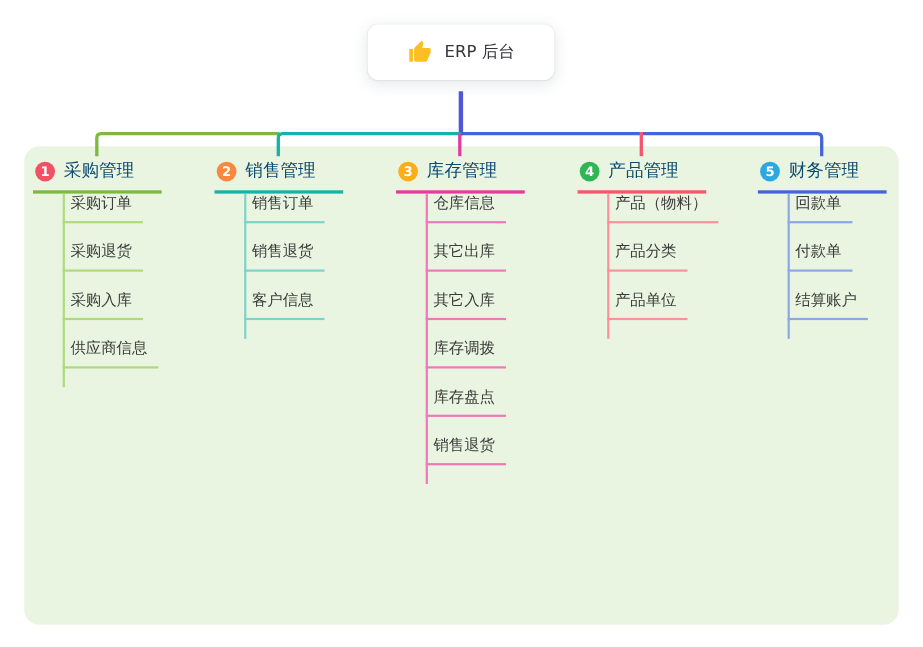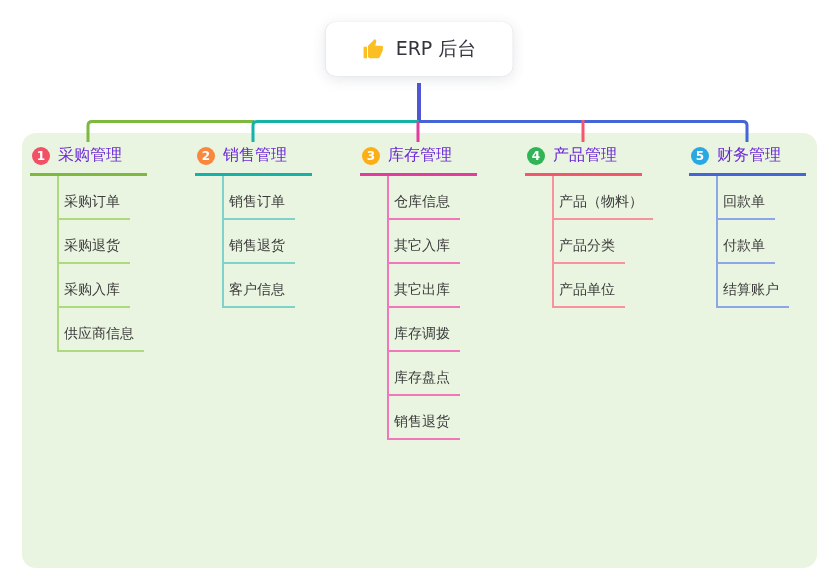--- a/index.html
+++ b/index.html
@@ -10,35 +10,35 @@
   #canvas-bg { position:absolute; left:22px; top:133px; width:795px; height:435px;
     border-radius:14px; }
 
   #connector-svg { position:absolute; left:0; top:0; width:839px; height:588px;
     pointer-events:none; }
 
   #root-node { position:absolute; left:419px; top:22px; transform:translateX(-50%);
     background:#fff; border-radius:10px; padding:14px 36px;
     box-shadow:0 3px 14px rgba(60,70,90,.14), 0 0 1px rgba(60,70,90,.12);
     display:flex; align-items:center; gap:11px; }
-  #root-node .root-title { font-size:19px; font-weight:500; color:#34343c; white-space:nowrap; }
+  #root-node .root-title { font-size:15px; font-weight:500; color:#34343c; white-space:nowrap; }
   #root-node svg { display:block; }
 
   .branch { position:absolute; top:145px; }
   .branch-title { display:flex; align-items:center; gap:8px; width:117px;
     padding:0 0 7px 2px; border-bottom:3px solid var(--main); }
-  .branch-title .label { font-size:16px; font-weight:500; color:#6d28d9; white-space:nowrap; }
+  .branch-title .label { font-size:16px; font-weight:500; color:#0c4a6e; white-space:nowrap; }
   .badge { width:18px; height:18px; border-radius:50%; background:var(--badge);
     color:#fff; font-size:12px; font-weight:700; display:flex; align-items:center;
     justify-content:center; flex:0 0 18px; line-height:1; }
 
   .children { position:relative; margin-left:27px; }
   .children::before { content:""; position:absolute; left:0; top:0; bottom:0;
     width:2px; background:var(--light); }
-  .child-row { height:44px; display:flex; align-items:flex-end; }
+  .child-row { height:44px; display:flex; align-items:flex-start; }
   .child-row .child-label { display:inline-block; border-bottom:2px solid var(--light);
     padding:0 10px 7px 7px; font-size:14px; color:#3b3b3b; white-space:nowrap;
     min-width:52px; }
 </style>
 </head>
 <body>
 
 <div id="page">
 
   <div id="canvas-bg" style="background: rgb(233, 245, 225);"></div>
@@ -102,24 +102,24 @@
   <div class="branch" style="left: 360px; --main: #e13c9e; --light: #f078ba; --badge: #fcae17;">
     <div class="branch-title">
       <span class="badge">3</span>
       <span class="label">库存管理</span>
     </div>
     <div class="children">
           <div class="child-row">
             <span class="child-label">仓库信息</span>
           </div>
           <div class="child-row">
-            <span class="child-label">其它入库</span>
+            <span class="child-label">其它出库</span>
           </div>
           <div class="child-row">
-            <span class="child-label">其它出库</span>
+            <span class="child-label">其它入库</span>
           </div>
           <div class="child-row">
             <span class="child-label">库存调拨</span>
           </div>
           <div class="child-row">
             <span class="child-label">库存盘点</span>
           </div>
           <div class="child-row">
             <span class="child-label">销售退货</span>
           </div>

